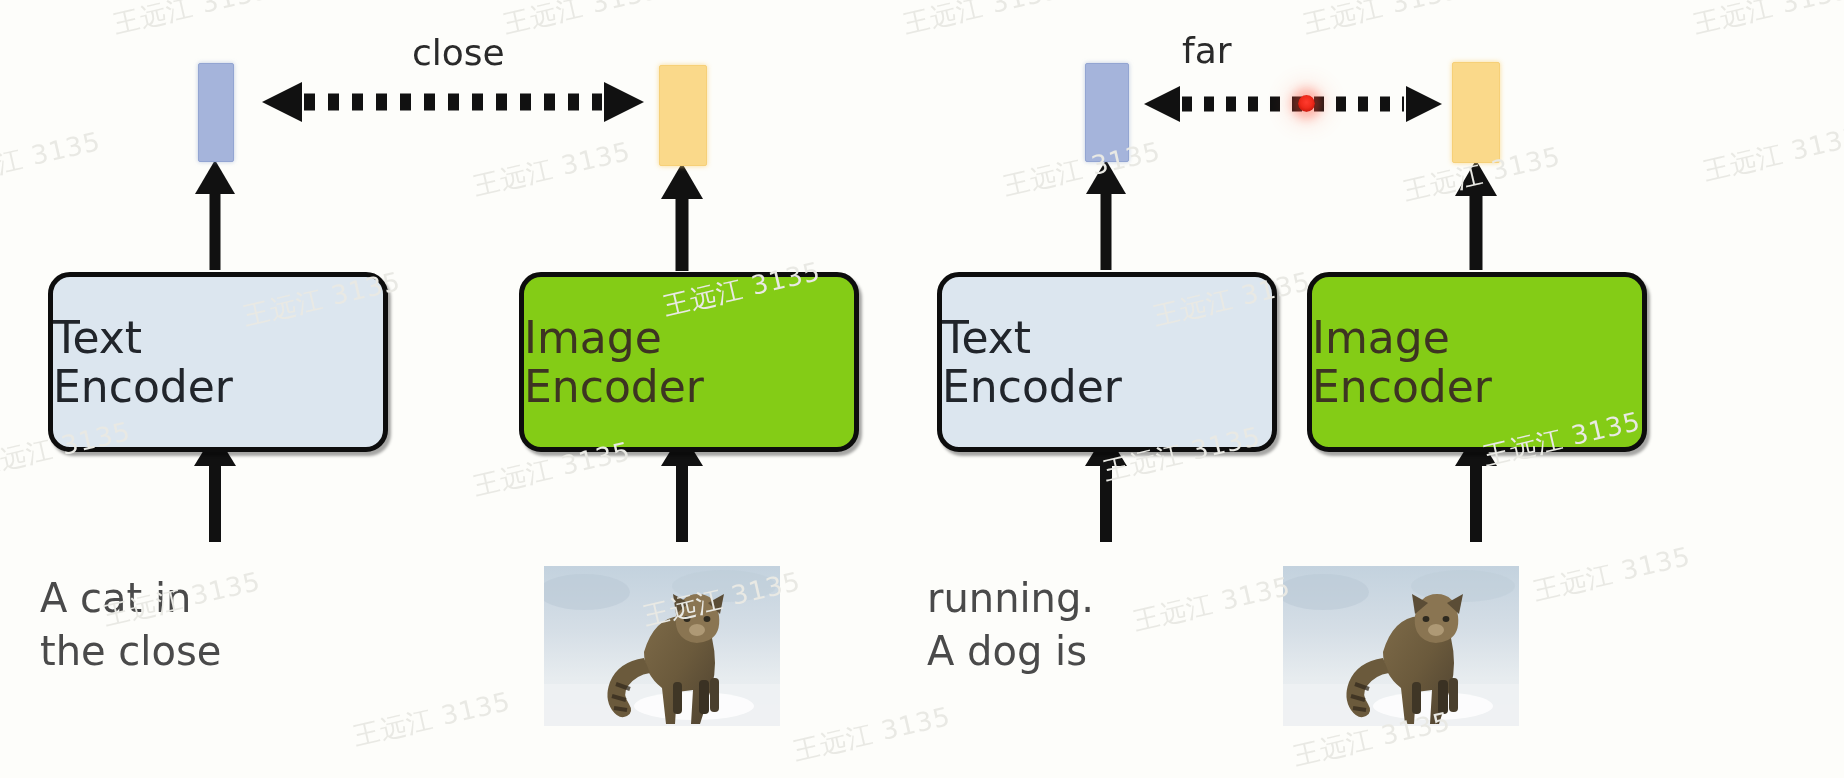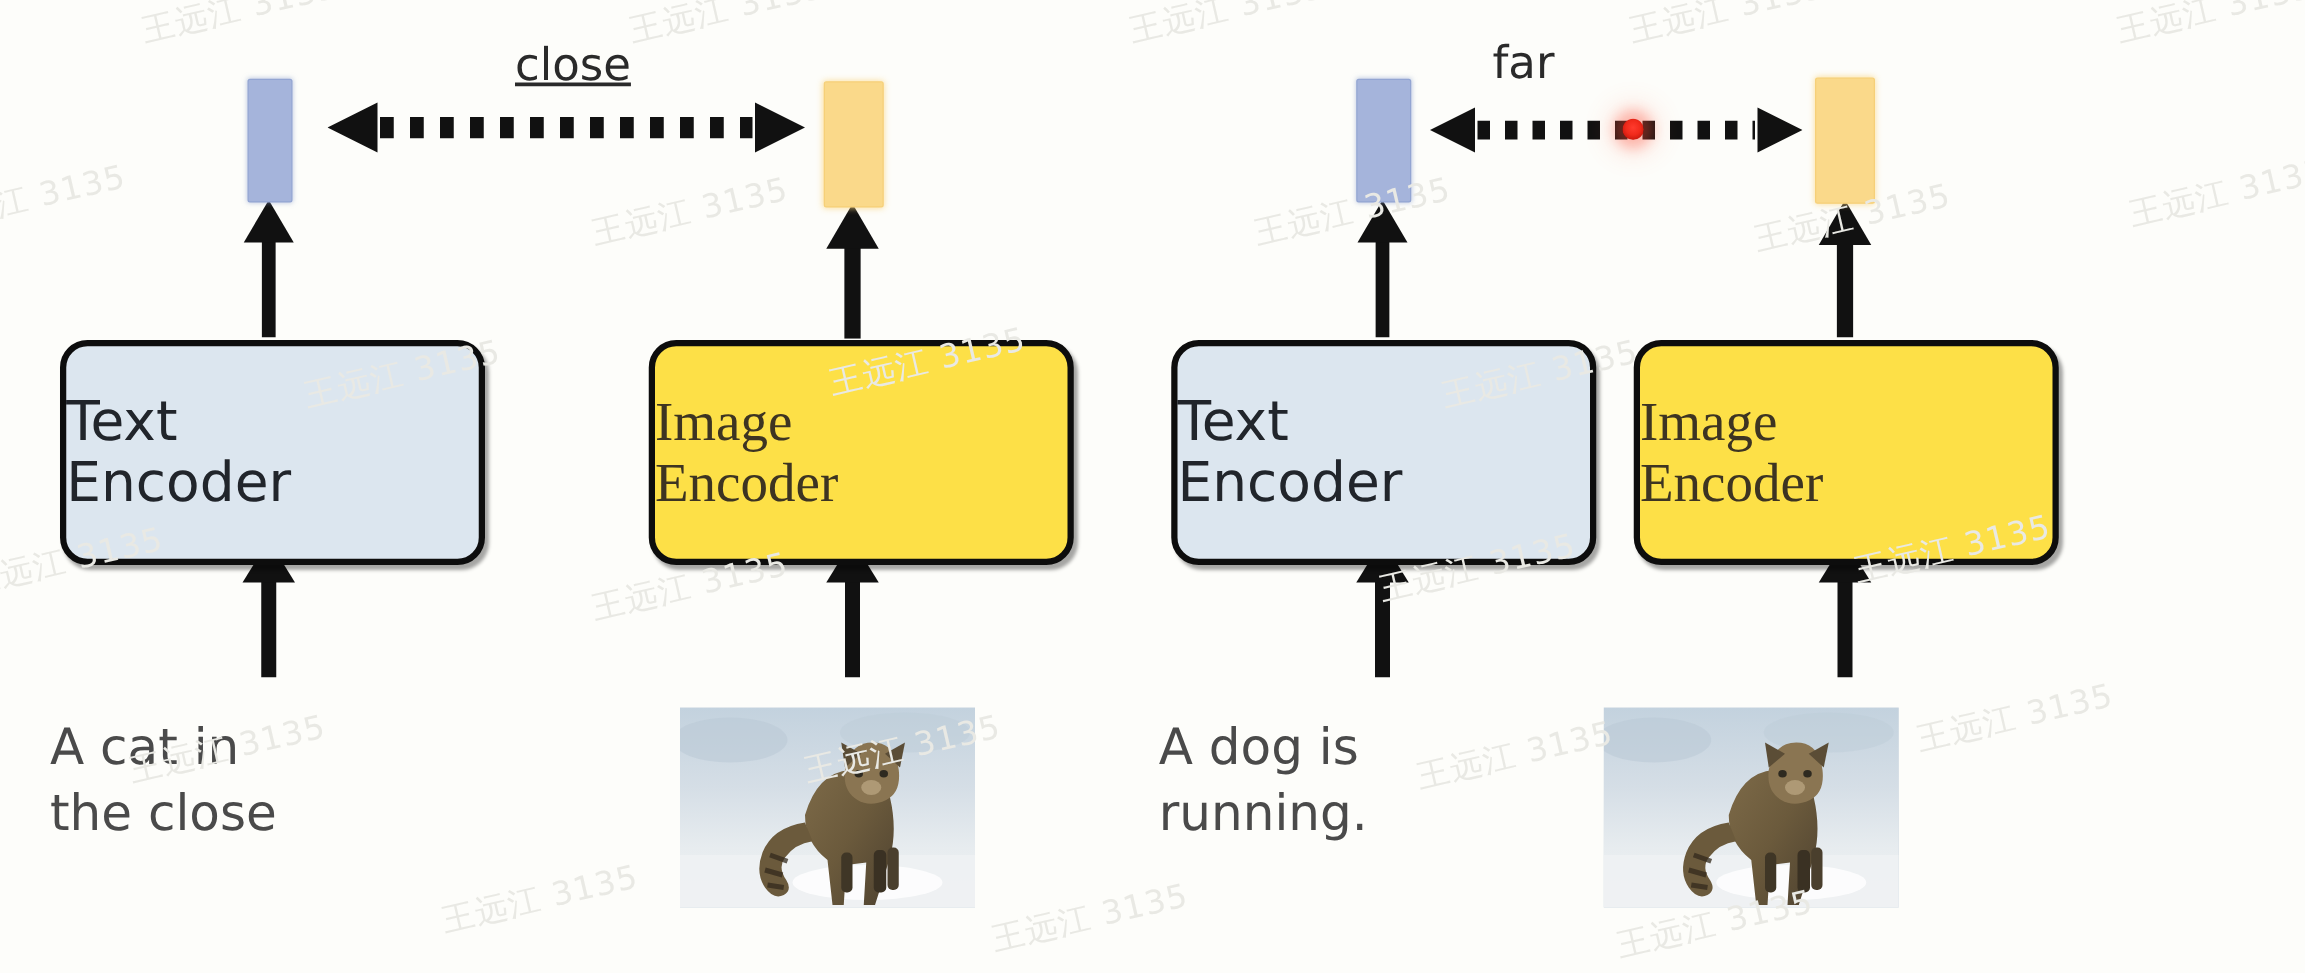--- a/index.html
+++ b/index.html
@@ -61,23 +61,22 @@
     justify-content:center;
     line-height:1.12;
     z-index:6;
     box-shadow:3px 4px 3px rgba(0,0,0,.35);
   }
   .encoder.text-enc{
     background:#dce6ef;
     color:#21252b;
   }
   .encoder.image-enc{
-    background:#fde047;
+    background:#84cc16;
     color:#3d3422;
-    font-family:Liberation Serif, serif;
   }
   .encoder .line{
     font-size:44px;
     font-weight:400;
     white-space:nowrap;
   }
 
   
   .varrow{position:absolute;z-index:5;}
 
@@ -123,21 +122,21 @@
 <body>
 
 <div id="stage">
 
   <div class="panel" id="panel-left">
 
     <div class="embed-bar blue" style="left:198px;top:63px;width:34px;height:97px;"></div>
 
     <div class="embed-bar yellow" style="left:659px;top:65px;width:46px;height:99px;"></div>
 
-    <div class="dist-label" style="left:412px;top:32px;text-decoration:underline;">close</div>
+    <div class="dist-label" style="left:412px;top:32px;">close</div>
 
     <div class="dash-arrow" style="left:262px;top:78px;width:382px;height:48px;">
       <svg width="382" height="48" viewBox="0 0 382 48">
         <polygon points="0,24 40,4 40,44" fill="#111"></polygon>
         <polygon points="382,24 342,4 342,44" fill="#111"></polygon>
         <line x1="42" y1="24" x2="340" y2="24" stroke="#111" stroke-width="17" stroke-dasharray="11 13" stroke-linecap="butt"></line>
       </svg>
     </div>
 
     <div class="varrow" style="left:193px;top:160px;width:44px;height:110px;">
@@ -225,21 +224,21 @@
       </svg>
     </div>
   </div>
 
   <div class="panel" id="panel-right">
 
     <div class="embed-bar blue" style="left:163px;top:63px;width:42px;height:97px;"></div>
 
     <div class="embed-bar yellow" style="left:530px;top:62px;width:46px;height:99px;"></div>
 
-    <div class="dist-label" style="left:272px;top:30px;">far</div>
+    <div class="dist-label" style="left:260px;top:30px;">far</div>
 
     <div class="dash-arrow" style="left:222px;top:82px;width:298px;height:44px;">
       <svg width="298" height="44" viewBox="0 0 298 44">
         <polygon points="0,22 36,4 36,40" fill="#111"></polygon>
         <polygon points="298,22 262,4 262,40" fill="#111"></polygon>
         <line x1="38" y1="22" x2="260" y2="22" stroke="#111" stroke-width="15" stroke-dasharray="10 12" stroke-linecap="butt"></line>
       </svg>
     </div>
 
     <div class="red-dot" style="left:376px;top:95px;"></div>
@@ -276,22 +275,22 @@
     </div>
 
     <div class="varrow" style="left:532px;top:432px;width:44px;height:110px;">
       <svg width="44" height="110" viewBox="0 0 44 110">
         <line x1="22" y1="110" x2="22" y2="26" stroke="#111" stroke-width="12"></line>
         <polygon points="22,0 1,34 43,34" fill="#111"></polygon>
       </svg>
     </div>
 
     <div class="caption" style="left:5px;top:572px;width:360px;">
+      <div>running.</div>
       <div>A dog is</div>
-      <div>running.</div>
     </div>
 
     <div class="photo" style="left:361px;top:566px;width:236px;height:160px;">
       <svg viewBox="0 0 236 160" preserveAspectRatio="none">
         <defs>
           <linearGradient id="snowR" x1="0" y1="0" x2="0" y2="1">
             <stop offset="0%" stop-color="#c3d2de"></stop>
             <stop offset="40%" stop-color="#d5dee6"></stop>
             <stop offset="70%" stop-color="#e7ecef"></stop>
             <stop offset="100%" stop-color="#f1f3f4"></stop>

